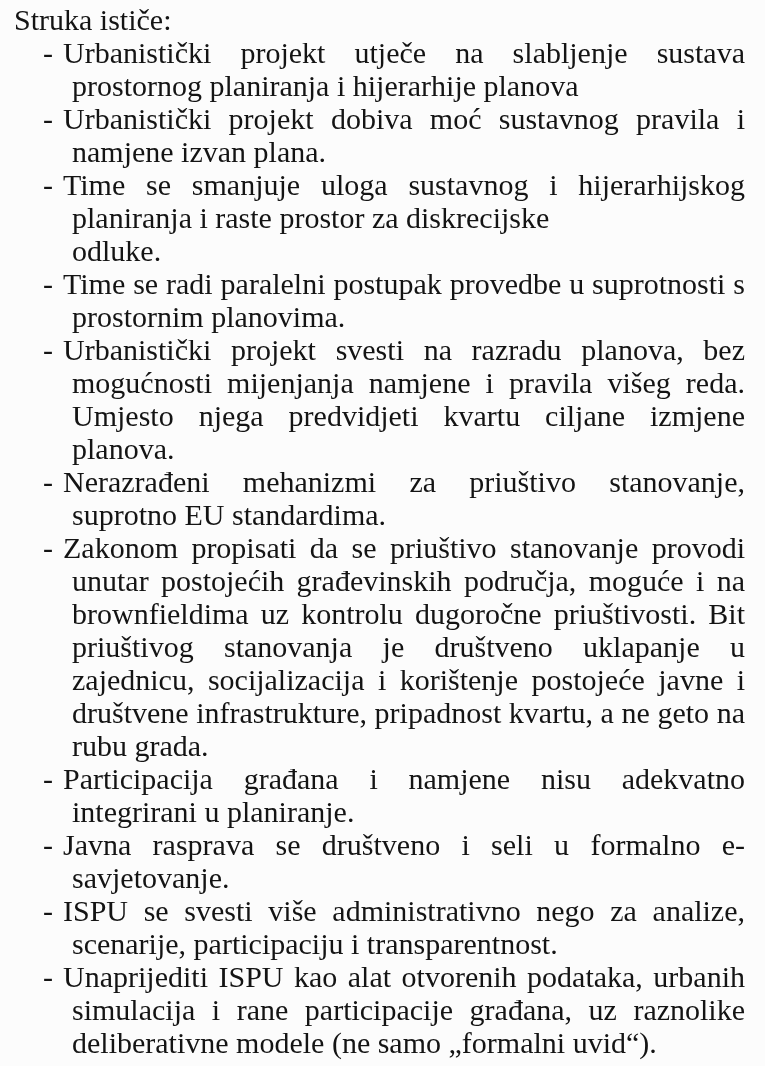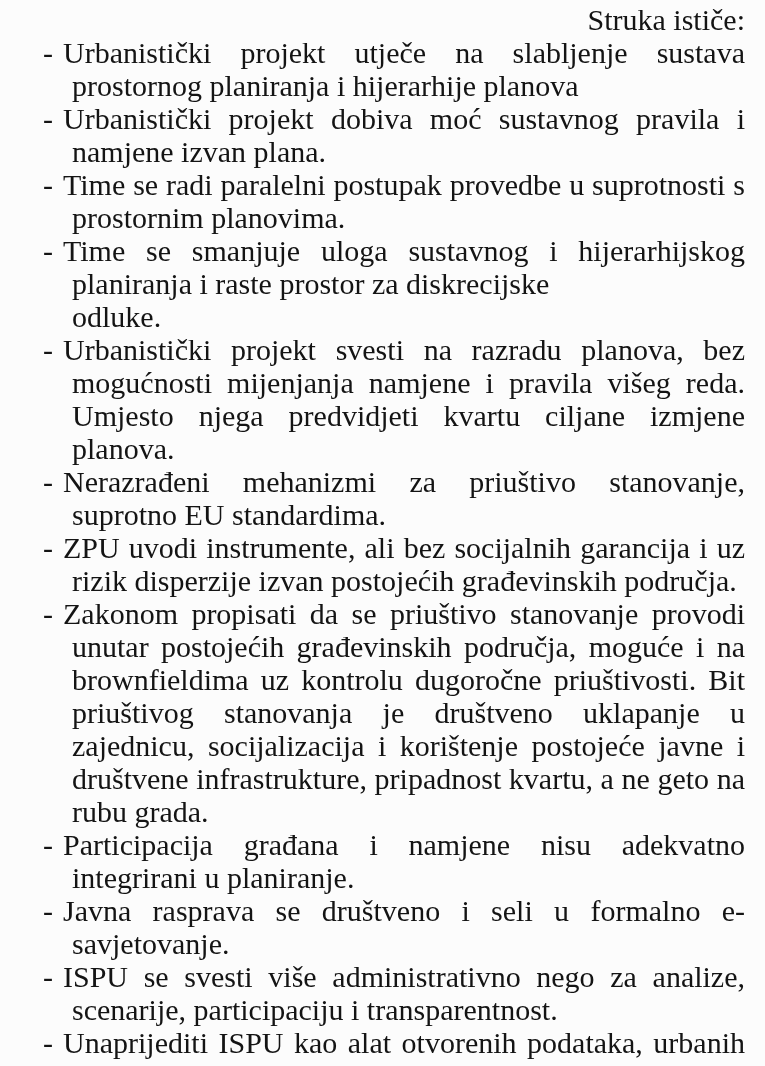--- a/index.html
+++ b/index.html
@@ -11,21 +11,21 @@
     background: #fcfcfc;
     color: #141414;
     font-family: "Liberation Serif", "DejaVu Serif", serif;
     font-size: 30px;
     line-height: 33px;
     box-sizing: border-box;
     padding: 3px 20px 0 14px;
     overflow: hidden;
   }
   .page-title {
-    text-align: right;
+    text-align: left;
     white-space: nowrap;
   }
   .bullet-list { margin: 0; padding: 0; }
   .item {
     padding-left: 58px;      
     text-indent: -29px;      
     text-align: justify;
     text-justify: inter-word;
     font-family: Liberation Serif, serif;
   }
@@ -39,25 +39,24 @@
   }
 </style>
 </head>
 <body>
 
 <div class="page">
   <div class="page-title">Struka ističe:</div>
   <div class="bullet-list">
     <div class="item"><span class="bullet">-</span><span class="item-text">Urbanistički projekt utječe na slabljenje sustava prostornog planiranja i hijerarhije planova</span></div>
     <div class="item"><span class="bullet">-</span><span class="item-text">Urbanistički projekt dobiva moć sustavnog pravila i namjene izvan plana.</span></div>
-    <div class="item"><span class="bullet">-</span><span class="item-text">Time se radi paralelni postupak provedbe u suprotnosti s prostornim planovima.</span></div>
     <div class="item"><span class="bullet">-</span><span class="item-text">Time se smanjuje uloga sustavnog i hijerarhijskog planiranja i raste prostor za diskrecijske
 odluke.</span></div>
+    <div class="item"><span class="bullet">-</span><span class="item-text">Time se radi paralelni postupak provedbe u suprotnosti s prostornim planovima.</span></div>
     <div class="item"><span class="bullet">-</span><span class="item-text">Urbanistički projekt svesti na razradu planova, bez mogućnosti mijenjanja namjene i pravila višeg reda. Umjesto njega predvidjeti kvartu ciljane izmjene planova.</span></div>
     <div class="item"><span class="bullet">-</span><span class="item-text">Nerazrađeni mehanizmi za priuštivo stanovanje, suprotno EU standardima.</span></div>
-    <div class="item"><span class="bullet">-</span><span class="item-text">ZPU uvodi instrumente, ali bez socijalnih garancija i uz rizik disperzije izvan postojećih građevinskih područja.</span></div>
     <div class="item"><span class="bullet">-</span><span class="item-text">Zakonom propisati da se priuštivo stanovanje provodi  unutar postojećih građevinskih područja, moguće i na brownfieldima uz kontrolu dugoročne priuštivosti. Bit priuštivog stanovanja je društveno uklapanje u zajednicu, socijalizacija i korištenje postojeće javne i društvene infrastrukture, pripadnost kvartu, a ne geto na rubu grada.</span></div>
     <div class="item"><span class="bullet">-</span><span class="item-text">Participacija građana i namjene nisu adekvatno integrirani u planiranje.</span></div>
     <div class="item"><span class="bullet">-</span><span class="item-text">Javna rasprava se društveno i seli u formalno e-savjetovanje.</span></div>
     <div class="item"><span class="bullet">-</span><span class="item-text">ISPU se svesti više administrativno nego za analize, scenarije, participaciju i transparentnost.</span></div>
     <div class="item"><span class="bullet">-</span><span class="item-text">Unaprijediti ISPU kao alat otvorenih podataka, urbanih simulacija i rane participacije građana, uz raznolike deliberativne modele (ne samo „formalni uvid“).</span></div>
   </div>
 </div>
 
 </body></html>

